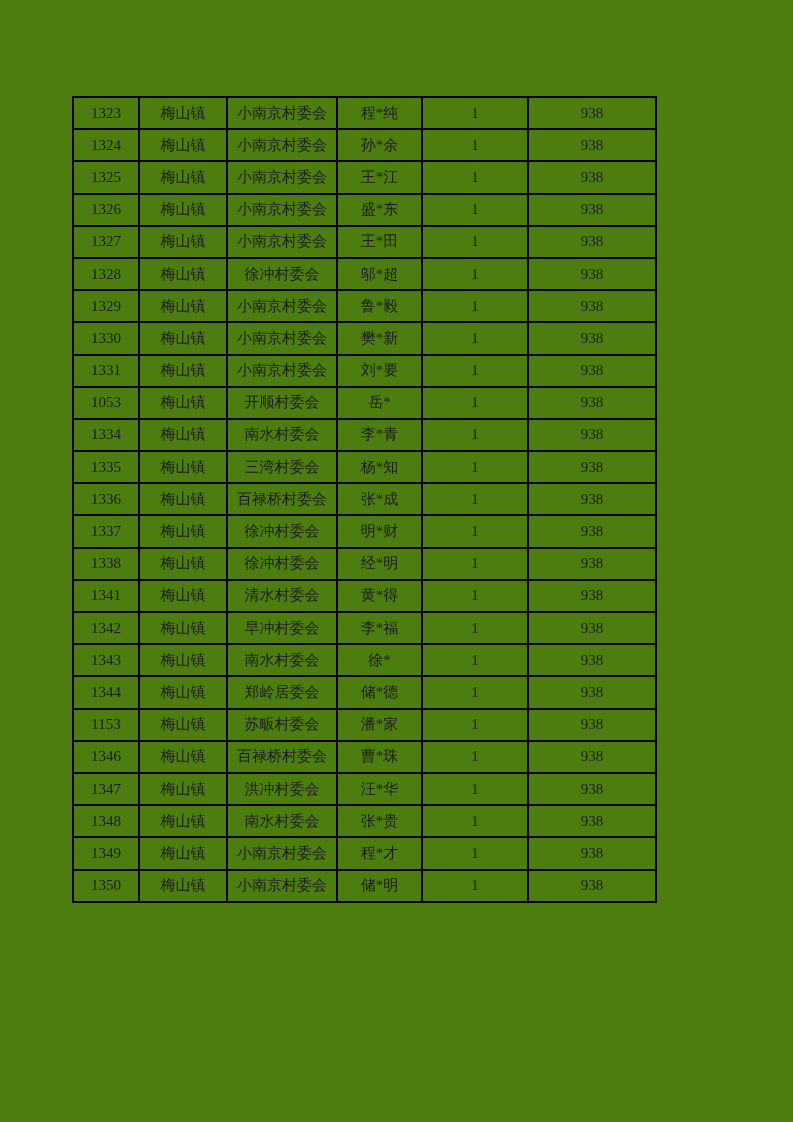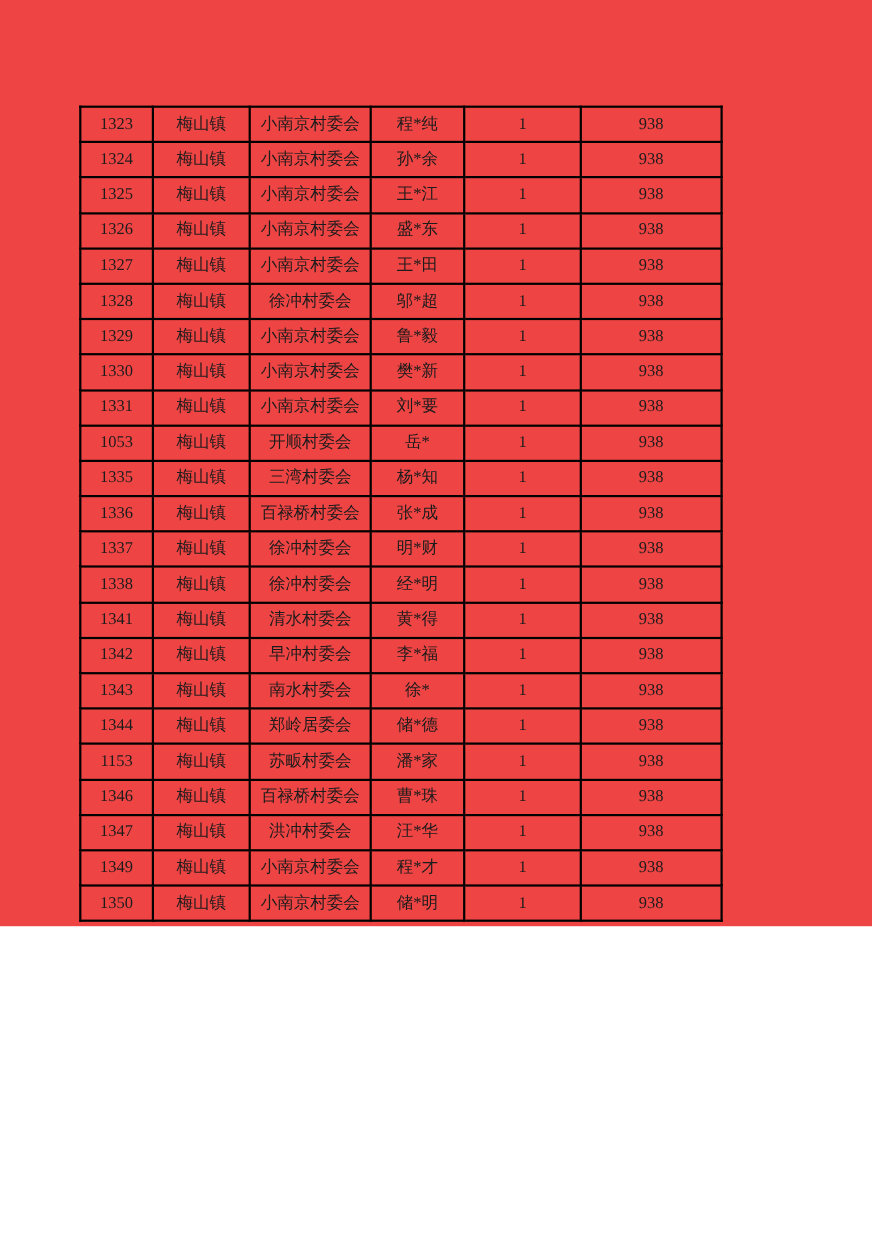--- a/index.html
+++ b/index.html
@@ -9,22 +9,22 @@
   body {
     width: 793px;
     height: 1122px;
     background: #ffffff;
     font-family: "Liberation Serif", "DejaVu Serif", serif;
     overflow: hidden;
   }
   .sheet {
     position: relative;
     width: 793px;
-    height: 842px;
-    background: #ef4444;
+    height: 1122px;
+    background: #4d7c0f;
   }
   table.roster {
     position: absolute;
     left: 72px;
     top: 96px;
     border-collapse: collapse;
     table-layout: fixed;
   }
   table.roster td {
     border: 2px solid #000000;
@@ -133,20 +133,28 @@
         </tr>
         <tr>
           <td>1053</td>
           <td>梅山镇</td>
           <td>开顺村委会</td>
           <td>岳*</td>
           <td>1</td>
           <td>938</td>
         </tr>
         <tr>
+          <td>1334</td>
+          <td>梅山镇</td>
+          <td>南水村委会</td>
+          <td>李*青</td>
+          <td>1</td>
+          <td>938</td>
+        </tr>
+        <tr>
           <td>1335</td>
           <td>梅山镇</td>
           <td>三湾村委会</td>
           <td>杨*知</td>
           <td>1</td>
           <td>938</td>
         </tr>
         <tr>
           <td>1336</td>
           <td>梅山镇</td>
@@ -217,20 +225,28 @@
           <td>百禄桥村委会</td>
           <td>曹*珠</td>
           <td>1</td>
           <td>938</td>
         </tr>
         <tr>
           <td>1347</td>
           <td>梅山镇</td>
           <td>洪冲村委会</td>
           <td>汪*华</td>
+          <td>1</td>
+          <td>938</td>
+        </tr>
+        <tr>
+          <td>1348</td>
+          <td>梅山镇</td>
+          <td>南水村委会</td>
+          <td>张*贵</td>
           <td>1</td>
           <td>938</td>
         </tr>
         <tr>
           <td>1349</td>
           <td>梅山镇</td>
           <td>小南京村委会</td>
           <td>程*才</td>
           <td>1</td>
           <td>938</td>

